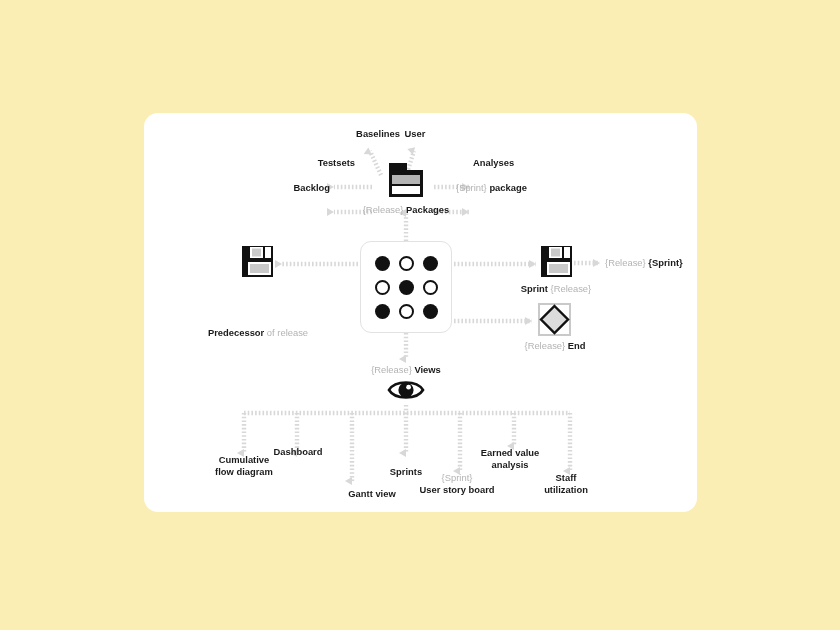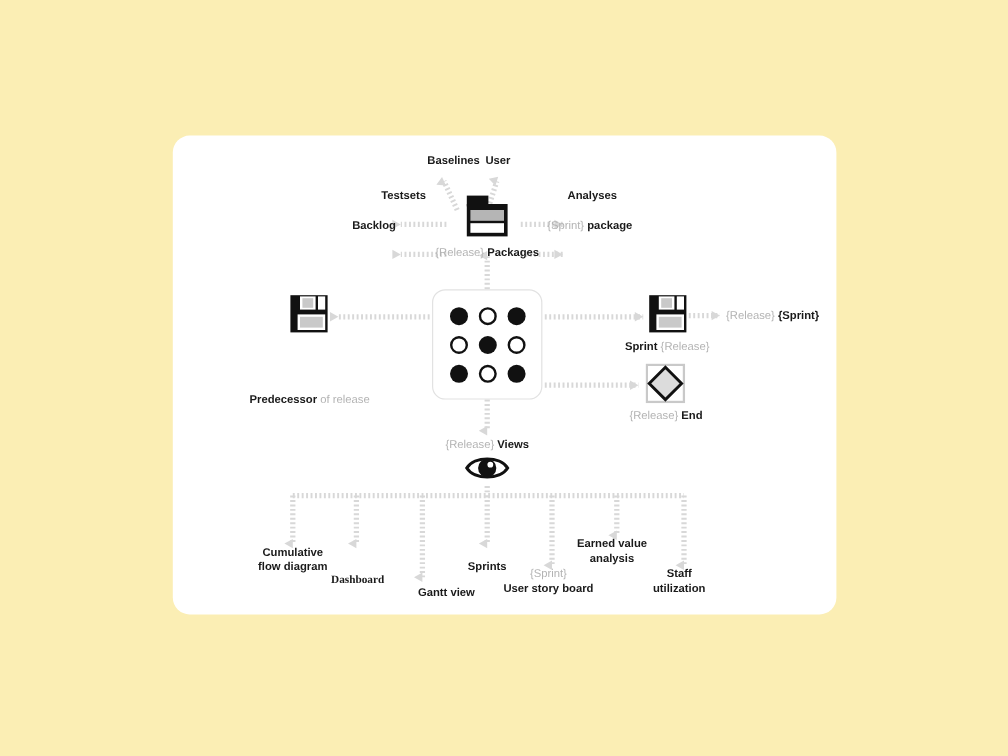--- a/index.html
+++ b/index.html
@@ -246,21 +246,21 @@
         <svg width="38" height="26" viewBox="0 0 38 26" xmlns="http://www.w3.org/2000/svg">
           <path d="M2 13 C8 3, 30 3, 36 13 C30 23, 8 23, 2 13 Z" fill="#ffffff" stroke="#111111" stroke-width="2.6"></path>
           <circle cx="19" cy="13" r="7.6" fill="#111111"></circle>
           <circle cx="21.6" cy="10.2" r="2.4" fill="#ffffff"></circle>
         </svg>
       </div>
 
       <div class="lbl ctr wrap" style="left:100px; top:341px; width:62px;" data-name="label-cumulative-flow-diagram">
         <span>Cumulative flow diagram</span>
       </div>
-      <div class="lbl ctr" style="left:154px; top:366px;font-family:Liberation Serif, serif;" data-name="label-dashboard">
+      <div class="lbl ctr" style="left:154px; top:333px;" data-name="label-dashboard">
         <span>Dashboard</span>
       </div>
       <div class="lbl ctr" style="left:228px; top:375px;" data-name="label-gantt-view">
         <span>Gantt view</span>
       </div>
       <div class="lbl ctr" style="left:262px; top:353px;" data-name="label-sprints">
         <span>Sprints</span>
       </div>
       <div class="lbl ctr wrap" style="left:313px; top:359px; width:84px;" data-name="label-user-story-board">
         <span class="dim">{Sprint}</span><br>

